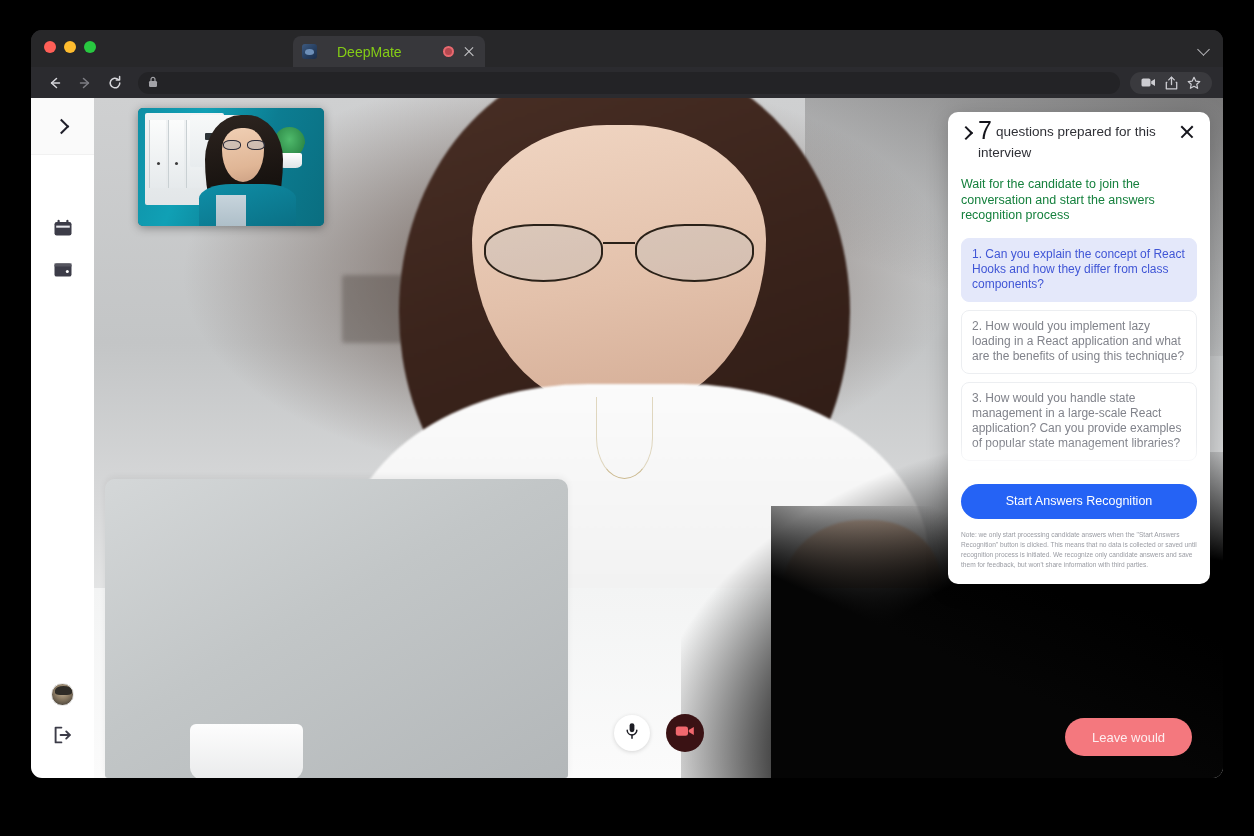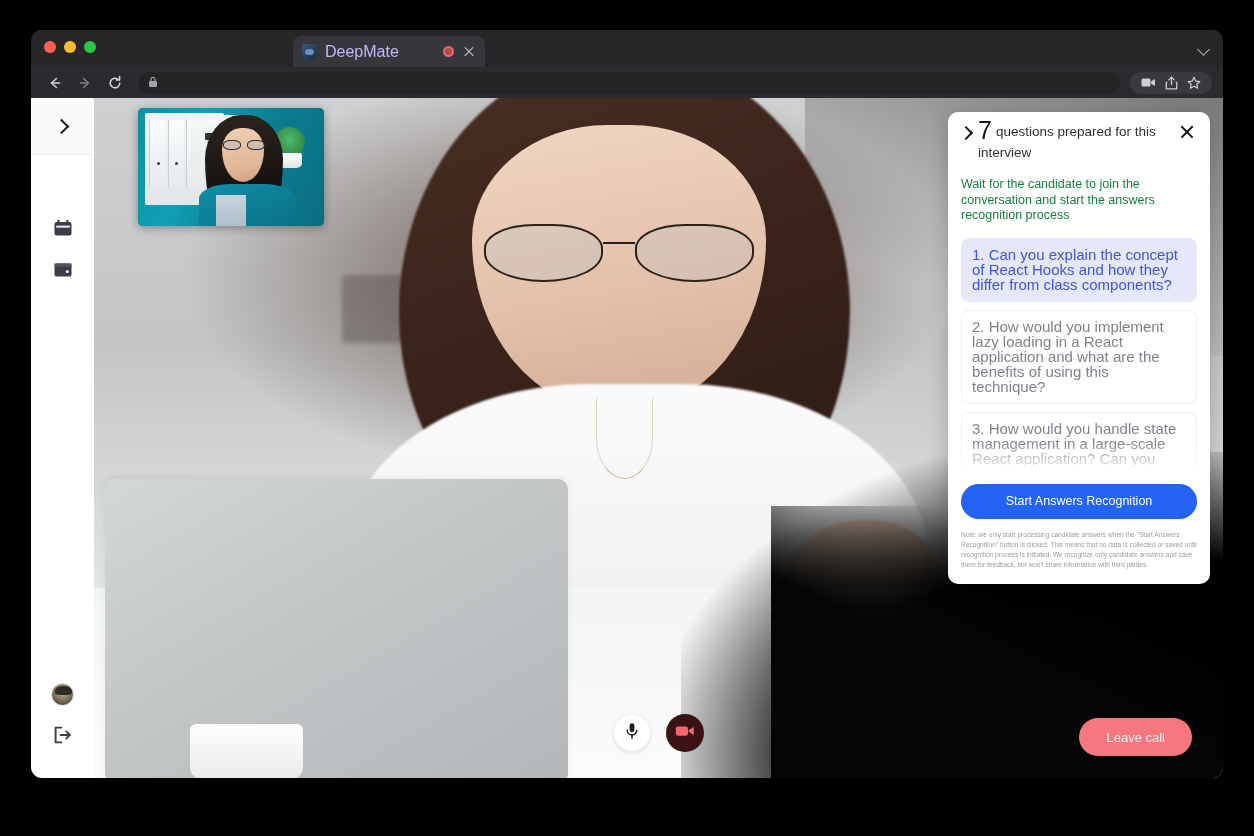--- a/index.html
+++ b/index.html
@@ -61,25 +61,26 @@
   .tab-favicon::after {
     content: "";
     position: absolute;
     left: 3px; top: 5px;
     width: 9px; height: 6px;
     border-radius: 50% 50% 45% 45%;
     background: #6d8fb8;
   }
   .tab-title {
     flex: 1;
-    color: #c4b5fd;
-    font-size: 16px;
+    color: #84cc16;
+    font-size: 14px;
     white-space: nowrap;
     overflow: hidden;
     text-overflow: ellipsis;
+    margin-left: 12px;
   }
   .tab-rec {
     width: 11px; height: 11px;
     border-radius: 50%;
     border: 2px solid #e8696f;
     background: #b4484f;
     flex: 0 0 11px;
   }
   .tab-close {
     width: 14px; height: 14px;
@@ -557,21 +558,21 @@
     position: relative;
     -webkit-mask-image: linear-gradient(to bottom, #000 0%, #000 88%, rgba(0,0,0,0.15) 99%, rgba(0,0,0,0) 100%);
             mask-image: linear-gradient(to bottom, #000 0%, #000 88%, rgba(0,0,0,0.15) 99%, rgba(0,0,0,0) 100%);
   }
   .qitem {
     background: #ffffff;
     border: 1px solid #eceef1;
     border-radius: 8px;
     padding: 8px 10px 9px 10px;
     margin-bottom: 8px;
-    font-size: 15px;
+    font-size: 12px;
     line-height: 15px;
     color: #81838b;
     cursor: pointer;
   }
   .qitem.active {
     background: #e4e8fa;
     border-color: #e4e8fa;
     color: #4056d6;
   }
 
@@ -764,21 +765,21 @@
         <div class="ctrl cam">
           <span>
             <svg width="20" height="14" viewBox="0 0 20 14">
               <rect x="0.8" y="2.4" width="12.2" height="9.4" rx="2.4" fill="#f0686e"></rect>
               <path d="M13.8 6 L18.8 3 V11 L13.8 8 Z" fill="#f0686e"></path>
             </svg>
           </span>
         </div>
       </div>
 
-      <button class="leave-call">Leave call</button>
+      <button class="leave-call">Leave would</button>
     </div>
 
     <div class="panel">
       <div class="panel-head">
         <div class="panel-chevron"></div>
         <div class="panel-title">
           <span class="panel-count">7</span><span>questions prepared for this interview</span>
         </div>
         <div class="panel-close"></div>
       </div>

